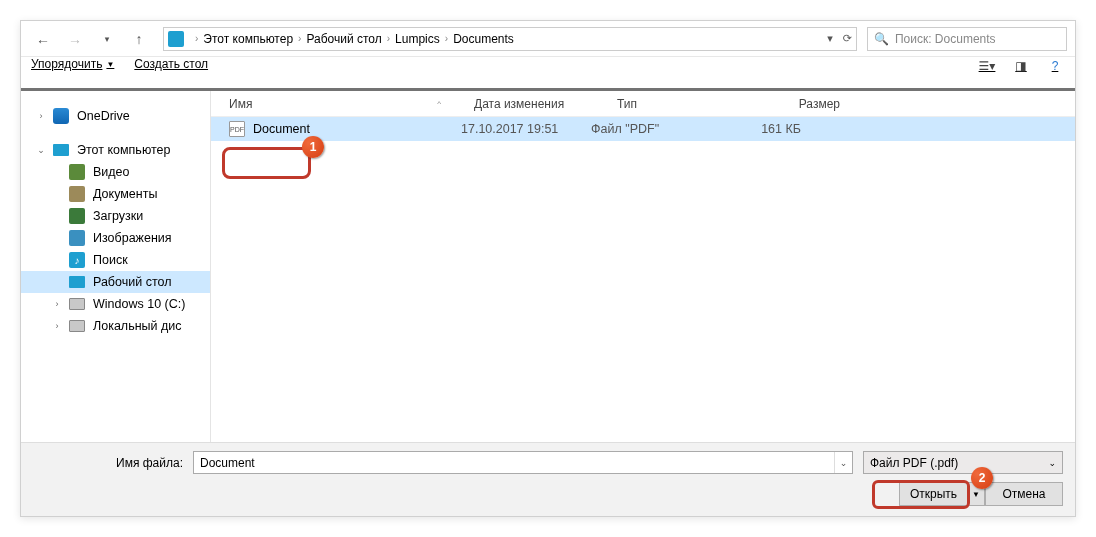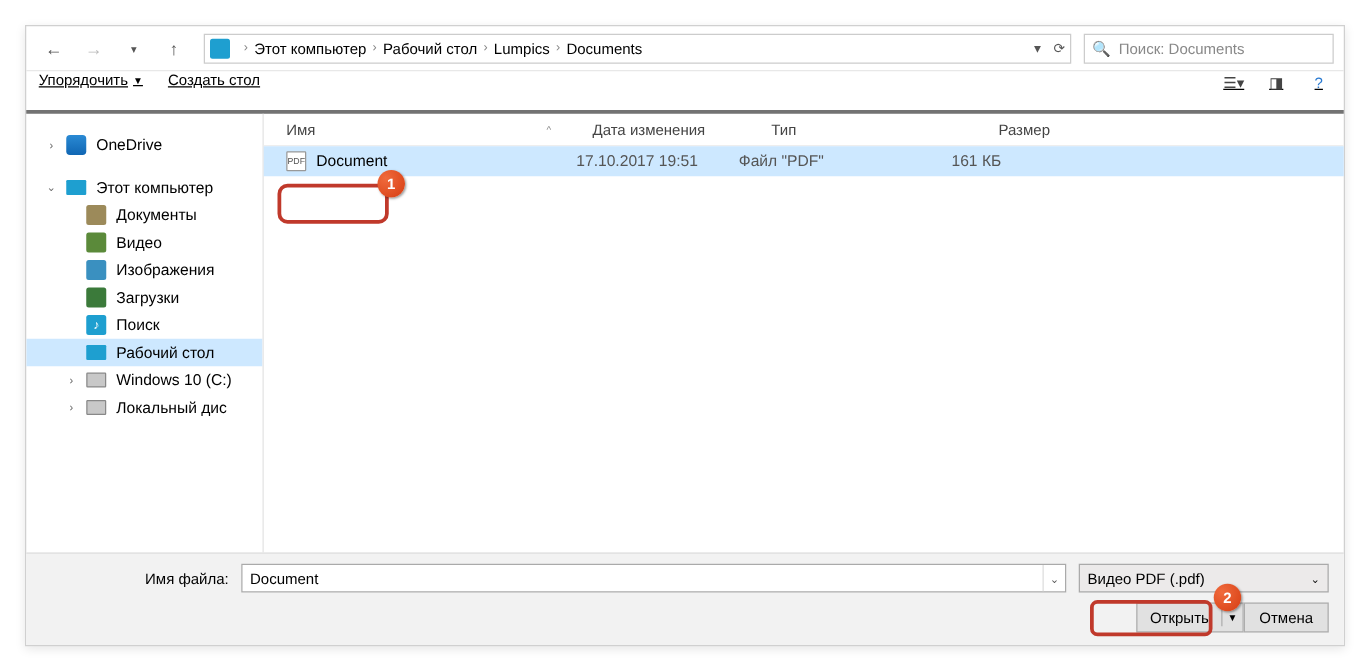--- a/index.html
+++ b/index.html
@@ -48,21 +48,21 @@
   .footer-row1 { display:flex; align-items:center; gap:10px; }
   .filename-label { width:150px; text-align:right; }
   .filename-input { flex:1; height:23px; border:1px solid #aaa; padding:0 6px; display:flex; align-items:center; background:#fff; }
   .fn-drop { width:18px; height:23px; border-left:1px solid #ddd; display:flex; align-items:center; justify-content:center; font-size:9px; color:#555;}
   .filter-select { width:200px; height:23px; border:1px solid #aaa; background:#eceaea; display:flex; align-items:center; padding:0 6px; justify-content:space-between; }
   .footer-row2 { display:flex; justify-content:flex-end; align-items:center; }
   .btn { height:24px; border:1px solid #adadad; background:#e1e1e1; display:flex; align-items:center; justify-content:center; font-size:12px; cursor:pointer; }
   .btn.open { width:86px; display:flex; }
   .btn.open .main { flex:1; display:flex; align-items:center; justify-content:center; border-right:1px solid #adadad; }
   .btn.open .dd { width:16px; display:flex; align-items:center; justify-content:center; font-size:8px;}
-  .btn.cancel { width:68px; }
+  .btn.cancel { width:78px; }
   .highlight { position:absolute; border:3px solid #c0392b; border-radius:8px; pointer-events:none; }
   .hl-file { left:201px; top:126px; width:89px; height:32px; }
   .hl-open { right:105px; bottom:7px; width:98px; height:29px; border-radius:6px; }
   .marker { position:absolute; width:22px; height:22px; border-radius:50%; background:radial-gradient(circle at 30% 30%, #f06a3c, #d63d12); color:#fff; font-size:12px; font-weight:bold; display:flex; align-items:center; justify-content:center; box-shadow:1px 1px 2px rgba(0,0,0,0.4); }
   .m1 { left:281px; top:115px; }
   .m2 { right:82px; bottom:27px; }
   .fold-icon{ width:16px;height:14px;background:#ffcb4f;border-radius:2px 2px 1px 1px; position:relative;}
   .fold-icon:before{content:"";position:absolute;top:-3px;left:0;width:7px;height:3px;background:#ffcb4f;border-radius:2px 2px 0 0;}
   .monitor-ic{width:16px;height:12px;background:#1e9fd0;border-radius:1px;position:relative;}
   .disk-ic{width:16px;height:12px;background:#c8c8c8;border:1px solid #888;border-radius:1px;}
@@ -120,34 +120,34 @@
         <span class="side-icon" style="background:linear-gradient(#2a8ad4,#1066b3);border-radius:3px;"></span>
         <span>OneDrive</span>
       </div>
       <div style="height:12px;"></div>
       <div class="side-item">
         <span class="side-tree">⌄</span>
         <span class="side-icon monitor-ic"></span>
         <span>Этот компьютер</span>
       </div>
       <div class="side-item" style="padding-left:48px;">
+        <span class="side-icon" style="background:#5b8a3a;"></span>
+        <span>Видео</span>
+      </div>
+      <div class="side-item" style="padding-left:48px;">
         <span class="side-icon" style="background:#9c8a5a;"></span>
         <span>Документы</span>
       </div>
       <div class="side-item" style="padding-left:48px;">
-        <span class="side-icon" style="background:#5b8a3a;"></span>
-        <span>Видео</span>
+        <span class="side-icon" style="background:#3b7a3a;"></span>
+        <span>Загрузки</span>
       </div>
       <div class="side-item" style="padding-left:48px;">
         <span class="side-icon" style="background:#3a90c0;"></span>
         <span>Изображения</span>
-      </div>
-      <div class="side-item" style="padding-left:48px;">
-        <span class="side-icon" style="background:#3b7a3a;"></span>
-        <span>Загрузки</span>
       </div>
       <div class="side-item" style="padding-left:48px;">
         <span class="side-icon" style="background:#1e9fd0;color:#fff;font-size:10px;display:flex;align-items:center;justify-content:center;">♪</span>
         <span>Поиск</span>
       </div>
       <div class="side-item selected" style="padding-left:48px;">
         <span class="side-icon monitor-ic"></span>
         <span>Рабочий стол</span>
       </div>
       <div class="side-item" style="padding-left:48px;">
@@ -187,21 +187,21 @@
   </div>
 
   <div class="footer">
     <div class="footer-row1">
       <span class="filename-label">Имя файла:</span>
       <div class="filename-input" style="position:relative;">
         <span>Document</span>
         <span class="fn-drop" style="position:absolute;right:0;top:0;height:100%;">⌄</span>
       </div>
       <div class="filter-select">
-        <span>Видео PDF (.pdf)</span>
+        <span>Файл PDF (.pdf)</span>
         <span style="font-size:9px;">⌄</span>
       </div>
     </div>
     <div class="footer-row2">
       <div class="btn open">
         <span class="main">Открыть</span>
         <span class="dd">▼</span>
       </div>
       <div class="btn cancel">Отмена</div>
     </div>

